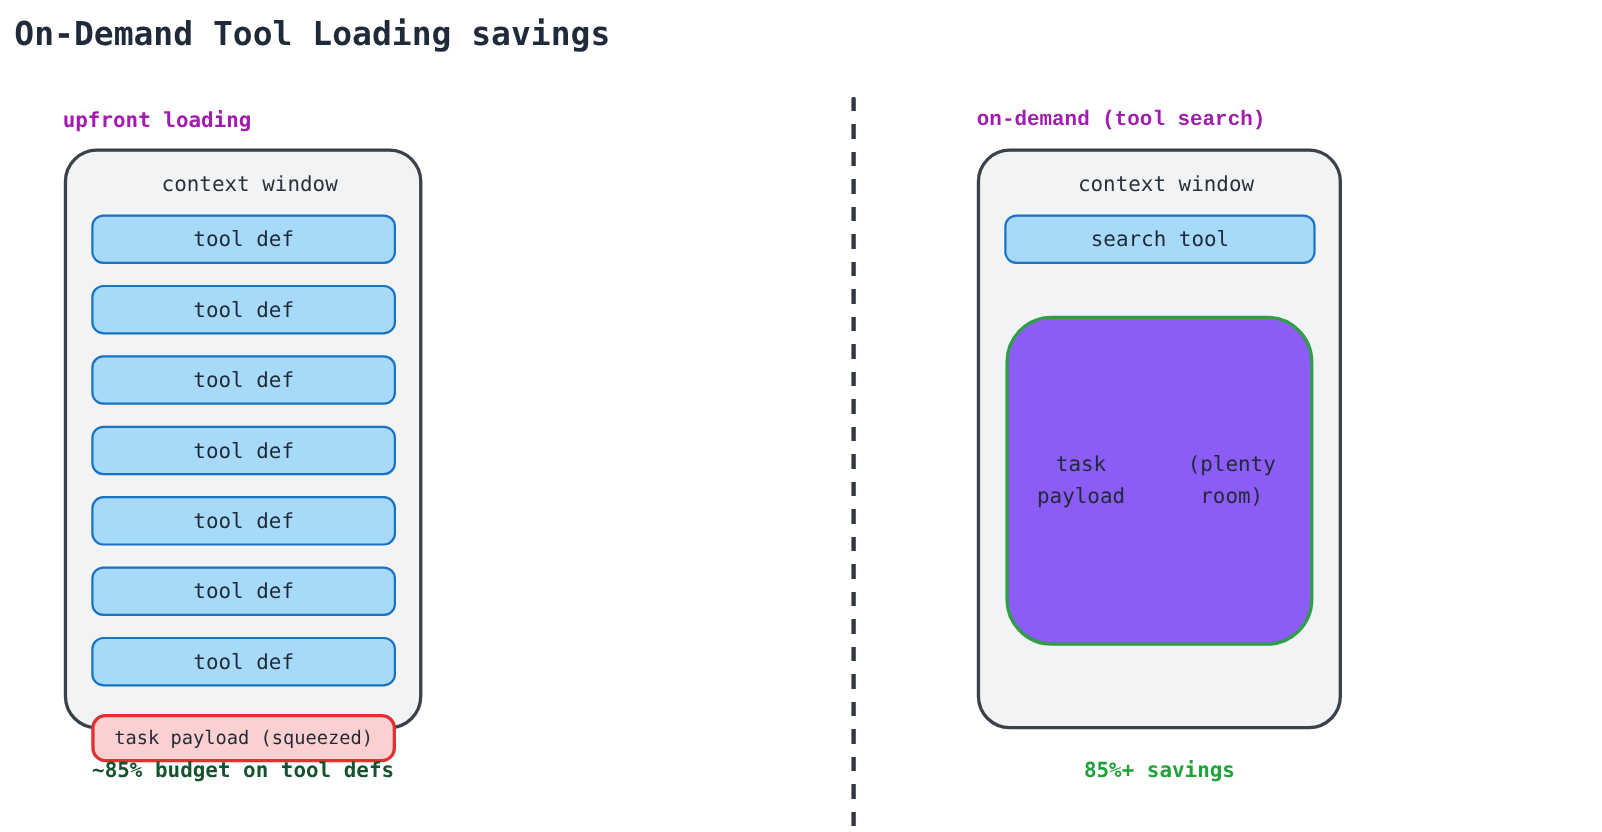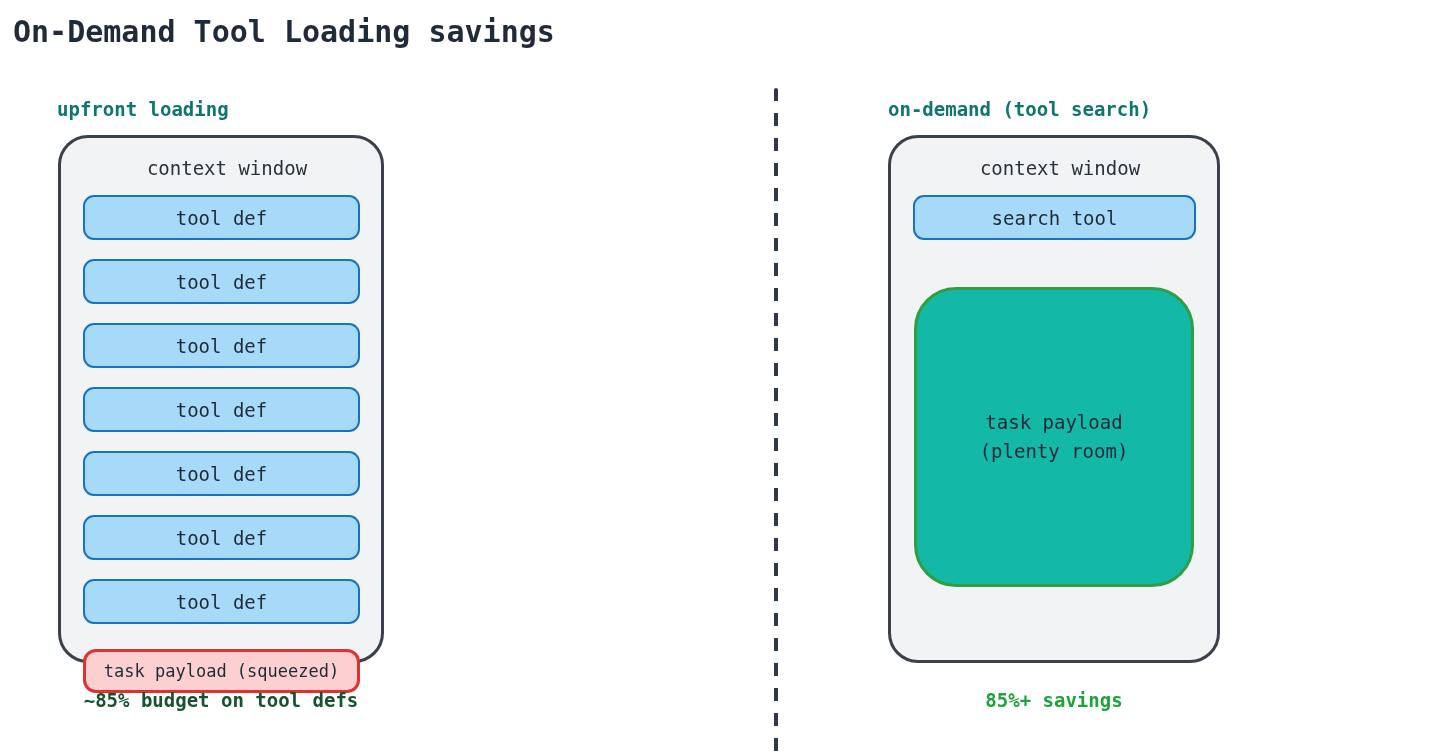--- a/index.html
+++ b/index.html
@@ -12,24 +12,24 @@
     color: #1f2a38;
   }
   .page-title {
     position: absolute; left: 13px; top: 14px;
     font-size: 30px; font-weight: bold;
     color: #1f2b3a; letter-spacing: 0px; white-space: nowrap;
   }
   .panel-header {
     position: absolute; top: 98px;
     font-size: 19px; font-weight: bold;
-    color: #0f766e; white-space: nowrap; line-height: 22px;
+    color: #a21caf; white-space: nowrap; line-height: 22px;
   }
   .panel-header.left { left: 57px; }
-  .panel-header.right { left: 888px; }
+  .panel-header.right { left: 888px; font-family: Liberation Mono, monospace; }
 
   .divider {
     position: absolute; left: 774px; top: 88px;
     width: 4px; height: 668px;
     background: repeating-linear-gradient(180deg, #303843 0px, #303843 13px, transparent 13px, transparent 25px);
     border-radius: 2px;
   }
 
   .context-box {
     position: absolute; top: 135px; height: 528px;
@@ -68,24 +68,24 @@
     height: 44px;
     background: #fcd0d0;
     border: 3px solid #e03131;
     border-radius: 13px;
     font-size: 17px;
   }
 
   .green-payload {
     margin: 47px auto 0 auto;
     width: 280px; height: 300px;
-    background: #14b8a6;
+    background: #8b5cf6;
     border: 3px solid #2f9e44;
     border-radius: 42px;
-    display: flex; flex-direction: column;
+    display: flex; flex-direction: row;
     align-items: center; justify-content: center;
     font-size: 19px; line-height: 29px;
     color: #1f2a38; text-align: center;
   }
 
   .caption {
     position: absolute; top: 689px;
     text-align: center;
     font-size: 19px; font-weight: bold; white-space: nowrap;
   }

